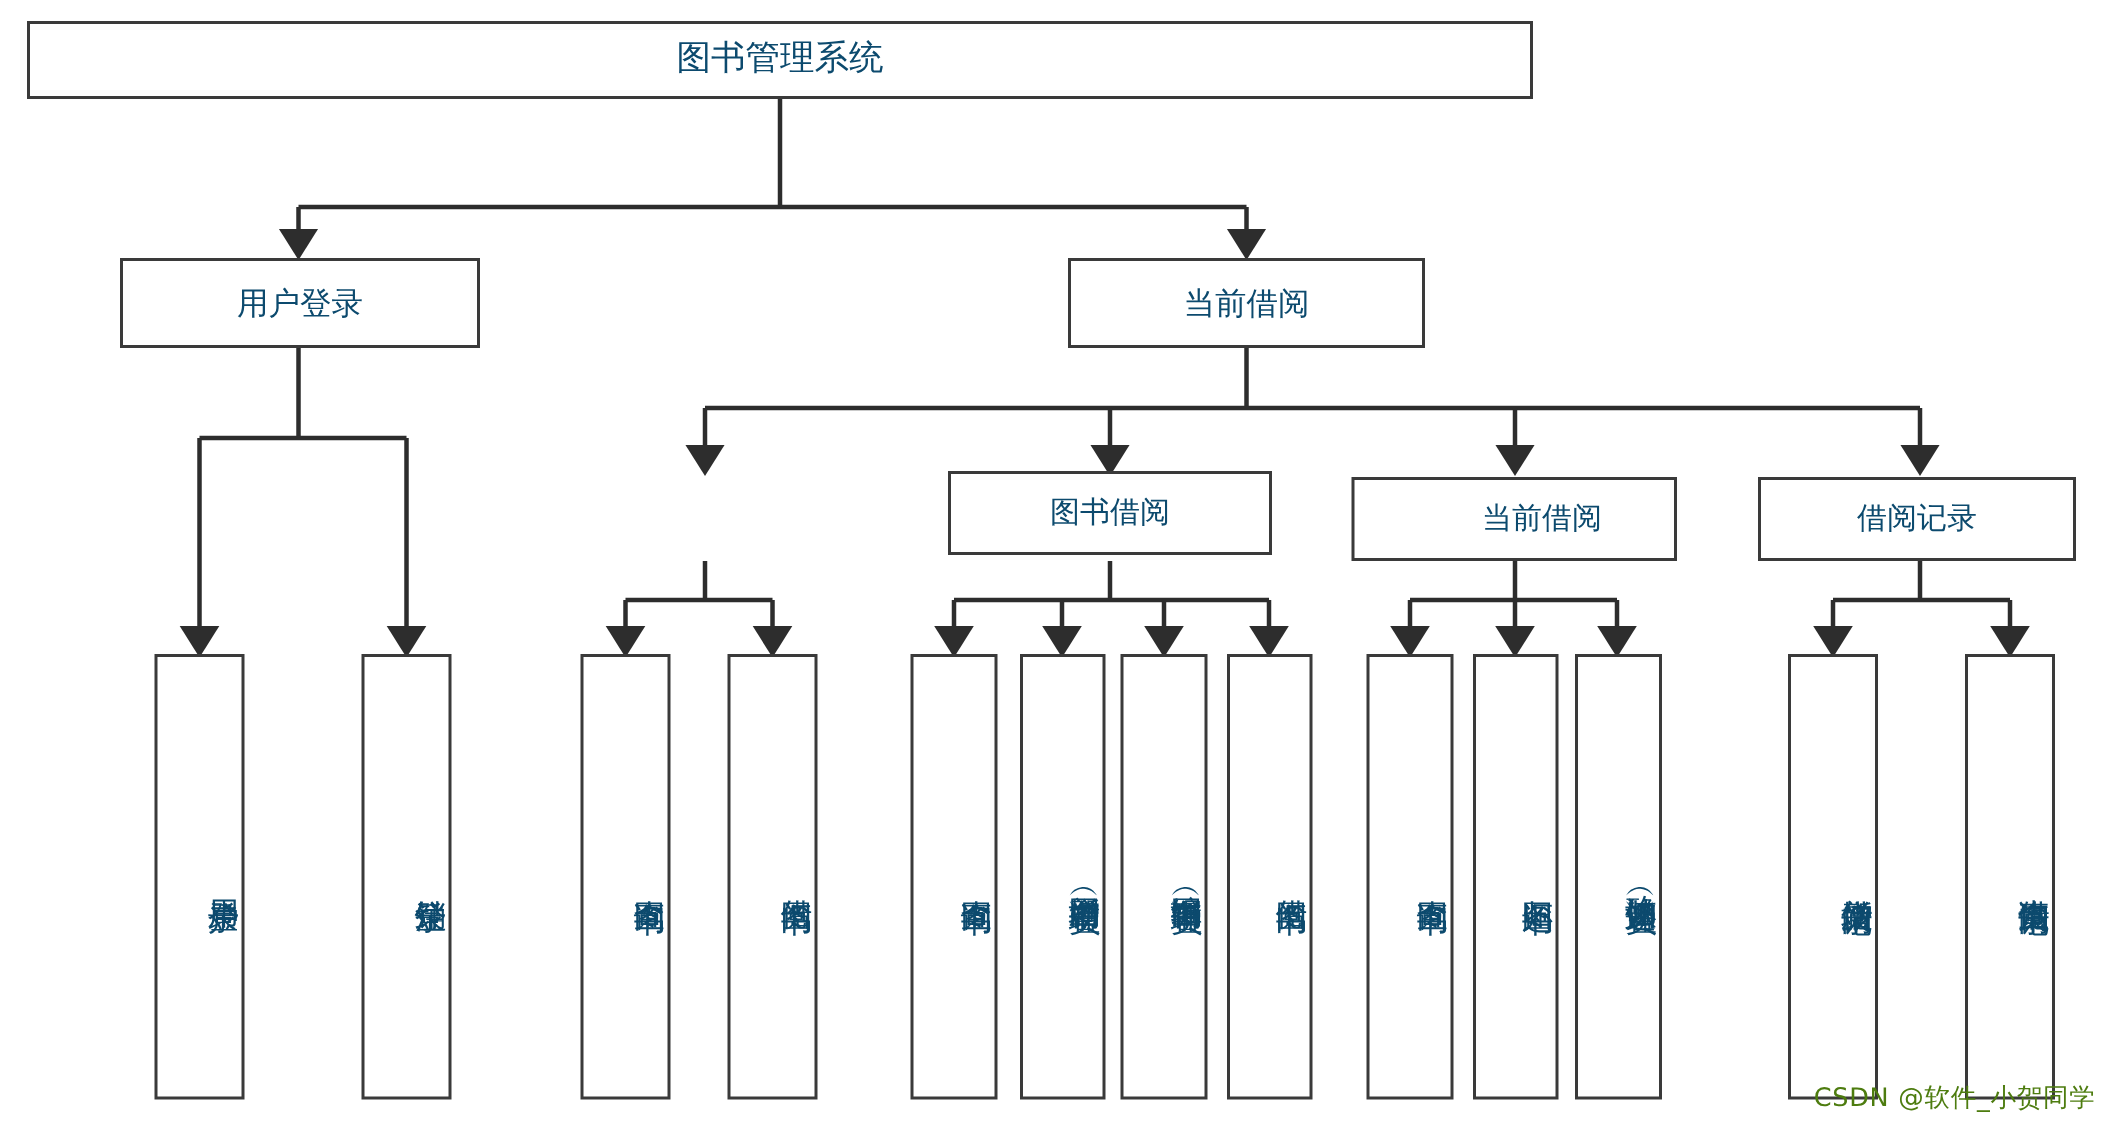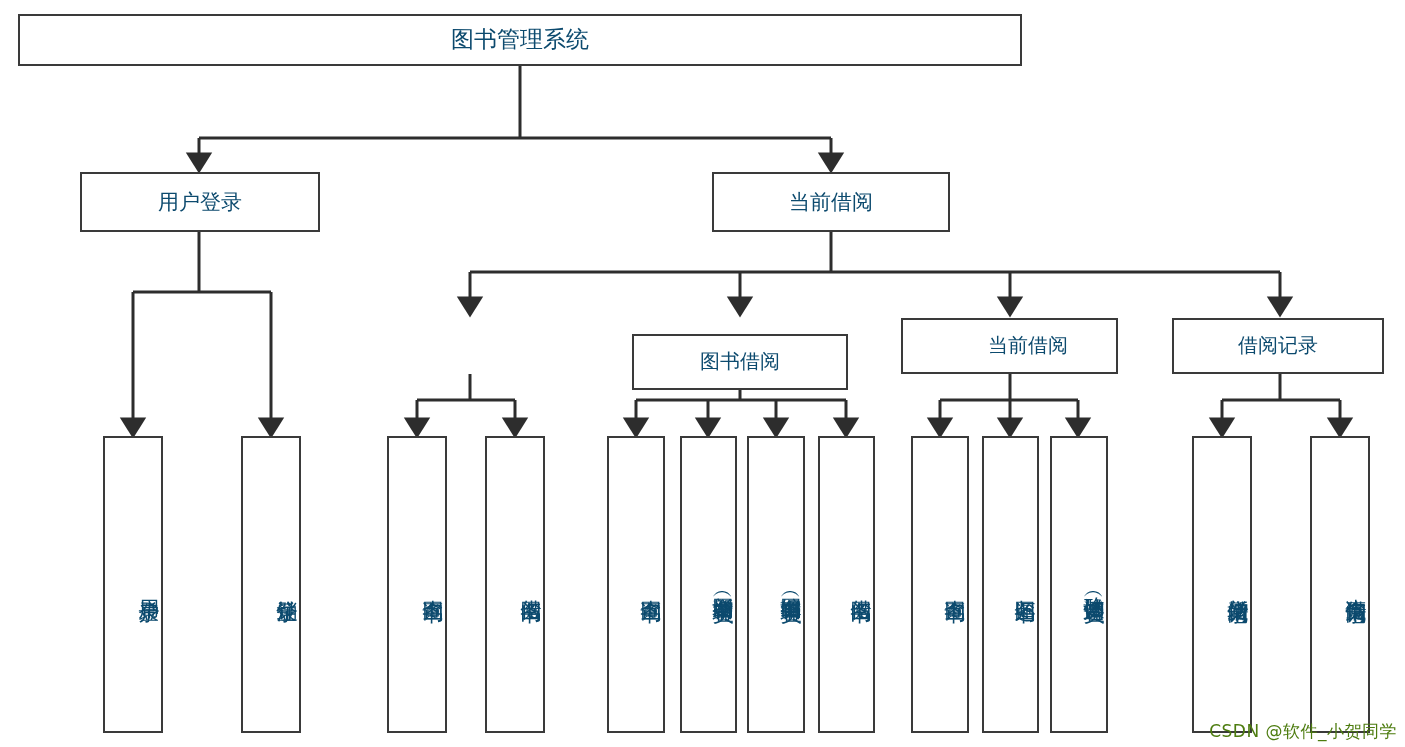--- a/index.html
+++ b/index.html
@@ -127,21 +127,21 @@
     <span class="txt">图书管理系统</span>
   </div>
 
   <div class="node level1" style="left:80px; top:172px; width:240px; height:60px;">
     <span class="txt">用户登录</span>
   </div>
   <div class="node level1" style="left:712px; top:172px; width:238px; height:60px;">
     <span class="txt">当前借阅</span>
   </div>
 
-  <div class="node level2" style="left:632px; top:334px; width:216px; height:56px;">
+  <div class="node level2" style="left:632px; top:314px; width:216px; height:56px;">
     <span class="txt">图书借阅</span>
   </div>
   <div class="node level2" style="left:901px; top:318px; width:217px; height:56px;padding-left:37px;">
     <span class="txt">当前借阅</span>
   </div>
   <div class="node level2" style="left:1172px; top:318px; width:212px; height:56px;">
     <span class="txt">借阅记录</span>
   </div>
 
   <div class="node leaf" style="left:103px; top:436px; width:60px; height:297px;">

